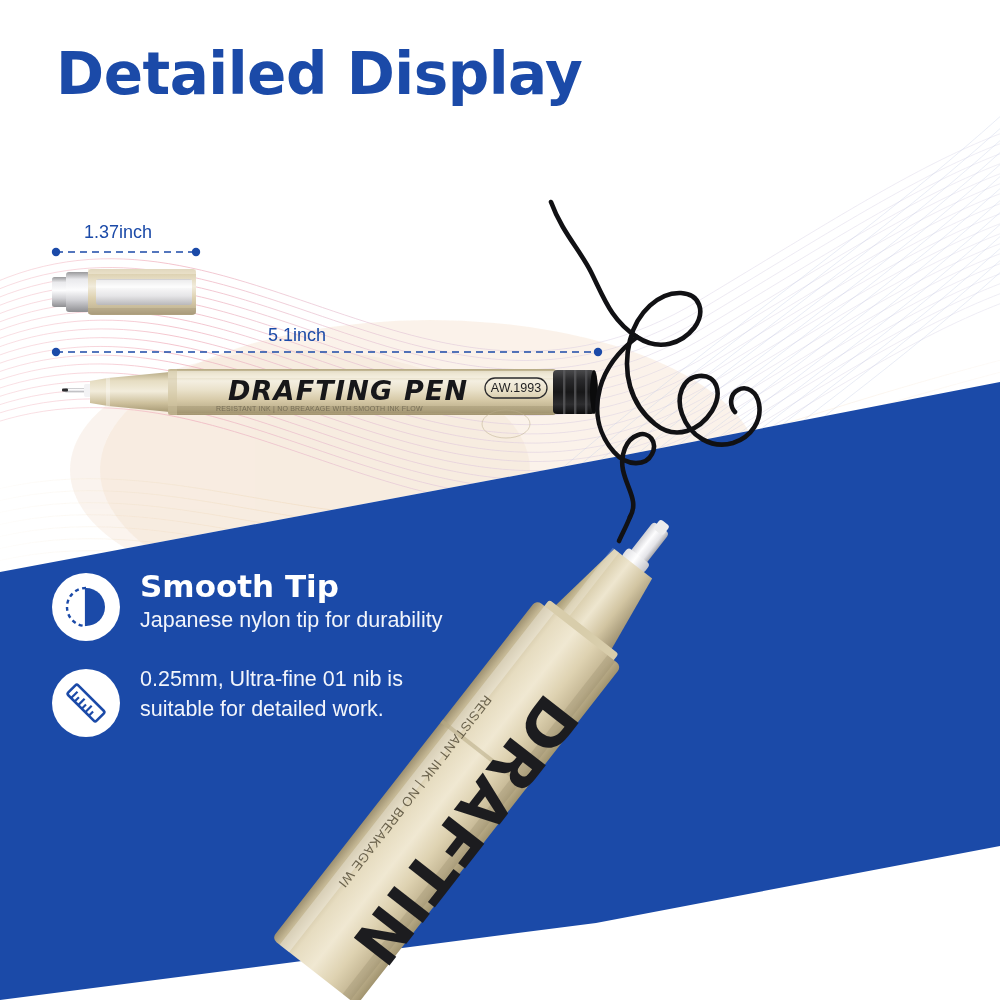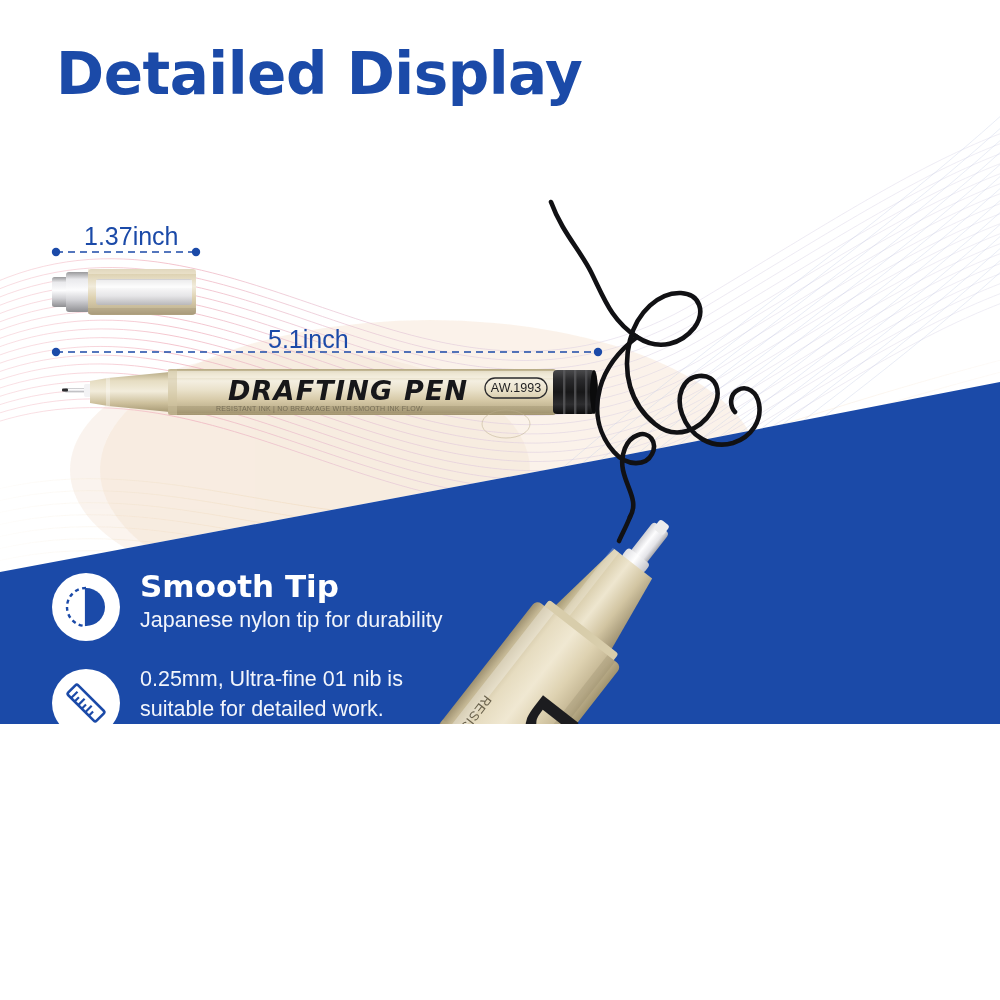--- a/index.html
+++ b/index.html
@@ -1,35 +1,35 @@
 <!DOCTYPE html>
 <html><head>
 <meta charset="utf-8">
 <style>
   html,body{margin:0;padding:0;}
   body{
     width:1000px;height:1000px;overflow:hidden;position:relative;
     background:#ffffff;
     font-family:"Liberation Sans","DejaVu Sans",sans-serif;
   }
-  .stage{position:absolute;inset:0;width:1000px;height:724px;overflow:hidden;}
+  .stage{position:absolute;inset:0;width:1000px;height:1000px;overflow:hidden;}
   .layer{position:absolute;inset:0;width:1000px;height:1000px;}
   svg.layer{display:block;}
 
   
   #page-title{
     position:absolute;left:56px;top:40px;
     font-size:58px;font-weight:700;letter-spacing:-0.5px;
     color:#1b4aa8;white-space:nowrap;
     font-family:"DejaVu Sans","Liberation Sans",sans-serif;
   }
 
   
   .dim-label{
-    position:absolute;color:#1b4aa8;font-size:25px;white-space:nowrap;
+    position:absolute;color:#1b4aa8;font-size:18px;white-space:nowrap;
     font-family:"Liberation Sans",sans-serif;
   }
   #dim-cap-label{left:84px;top:222px;}
   #dim-body-label{left:268px;top:325px;}
 
   
   #feature-list{position:absolute;left:52px;top:567px;width:560px;}
   .feature-row{display:flex;align-items:flex-start;margin-bottom:22px;}
   .feature-icon{
     flex:0 0 auto;width:68px;height:68px;border-radius:50%;

